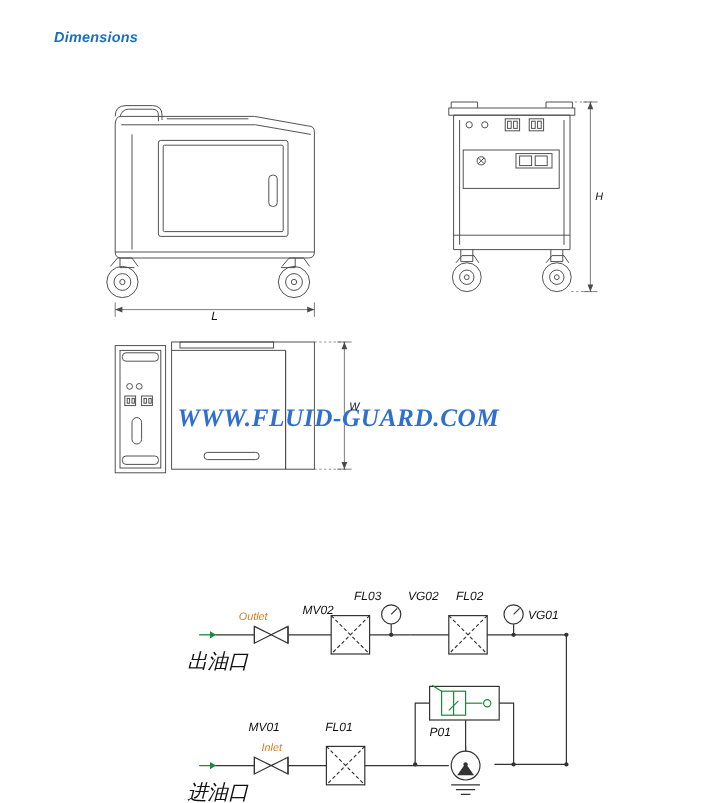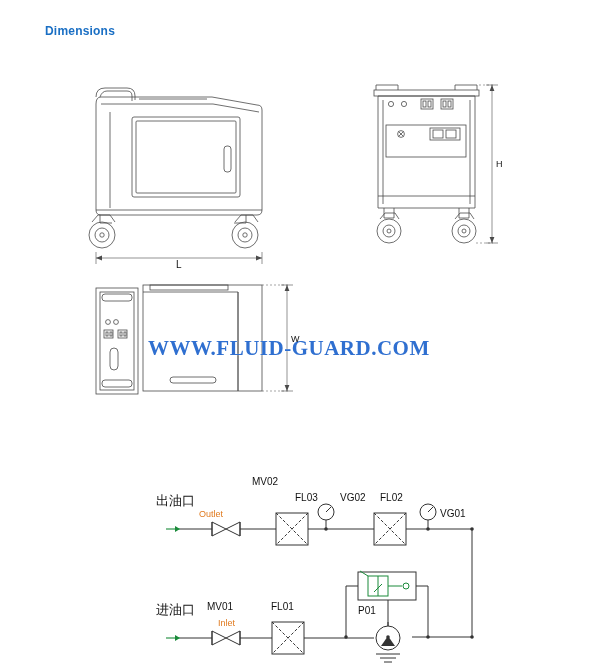--- a/index.html
+++ b/index.html
@@ -12,20 +12,21 @@
     height: 669px;
     position: relative;
     font-family: "Liberation Sans", sans-serif;
     overflow: hidden;
   }
   .page {
     position: absolute;
     left: 0; top: 0;
     width: 600px;
     height: 669px;
+    font-style: italic;
   }
   .section-title {
     position: absolute;
     color: #1a6fc4;
     font-weight: bold;
     font-size: 12px;
     letter-spacing: 0.2px;
   }
   #dimensions-title { left: 45px; top: 24px; }
   #schematic-title { left: 45px; top: 450px; }
@@ -48,21 +49,22 @@
     text-shadow: 0 0 1px rgba(255,255,255,0.9);
   }
 
   .lbl {
     position: absolute;
     font-size: 10px;
     color: #111;
     white-space: nowrap;
   }
   .lbl.cn {
-    font-size: 13px;
+    font-size: 17px;
+    margin-top: 48px;
   }
   .lbl.port-en {
     font-size: 9px;
   }
   .lbl.orange { color: #e07a1f; margin-left: 36px; }
 </style>
 </head>
 <body>
 
 <div class="page">
@@ -304,21 +306,21 @@
   <div class="lbl" style="left:176px; top:259px;">L</div>
   <div class="lbl" style="left:496px; top:159px; font-size:9px;">H</div>
   <div class="lbl" style="left:291px; top:334px; font-size:9px;">W</div>
 
   <div class="lbl cn" style="left:156px; top:492px;">出油口</div>
   <div class="lbl port-en orange" style="left:163px; top:509px;">Outlet</div>
 
   <div class="lbl cn" style="left:156px; top:601px;">进油口</div>
   <div class="lbl port-en orange" style="left:166px; top:618px;padding-left:16px;">Inlet</div>
 
-  <div class="lbl" style="left:207px; top:476px;padding-left:45px;">MV02</div>
+  <div class="lbl" style="left:207px; top:504px;padding-left:45px;">MV02</div>
   <div class="lbl" style="left:275px; top:492px;margin-left:20px;">FL03</div>
   <div class="lbl" style="left:340px; top:492px;text-align:right;">VG02</div>
   <div class="lbl" style="left:380px; top:492px;">FL02</div>
   <div class="lbl" style="left:440px; top:508px;">VG01</div>
   <div class="lbl" style="left:207px; top:601px;">MV01</div>
   <div class="lbl" style="left:271px; top:601px;text-align:center;">FL01</div>
   <div class="lbl" style="left:358px; top:605px;">P01</div>
 
 </div>
 

